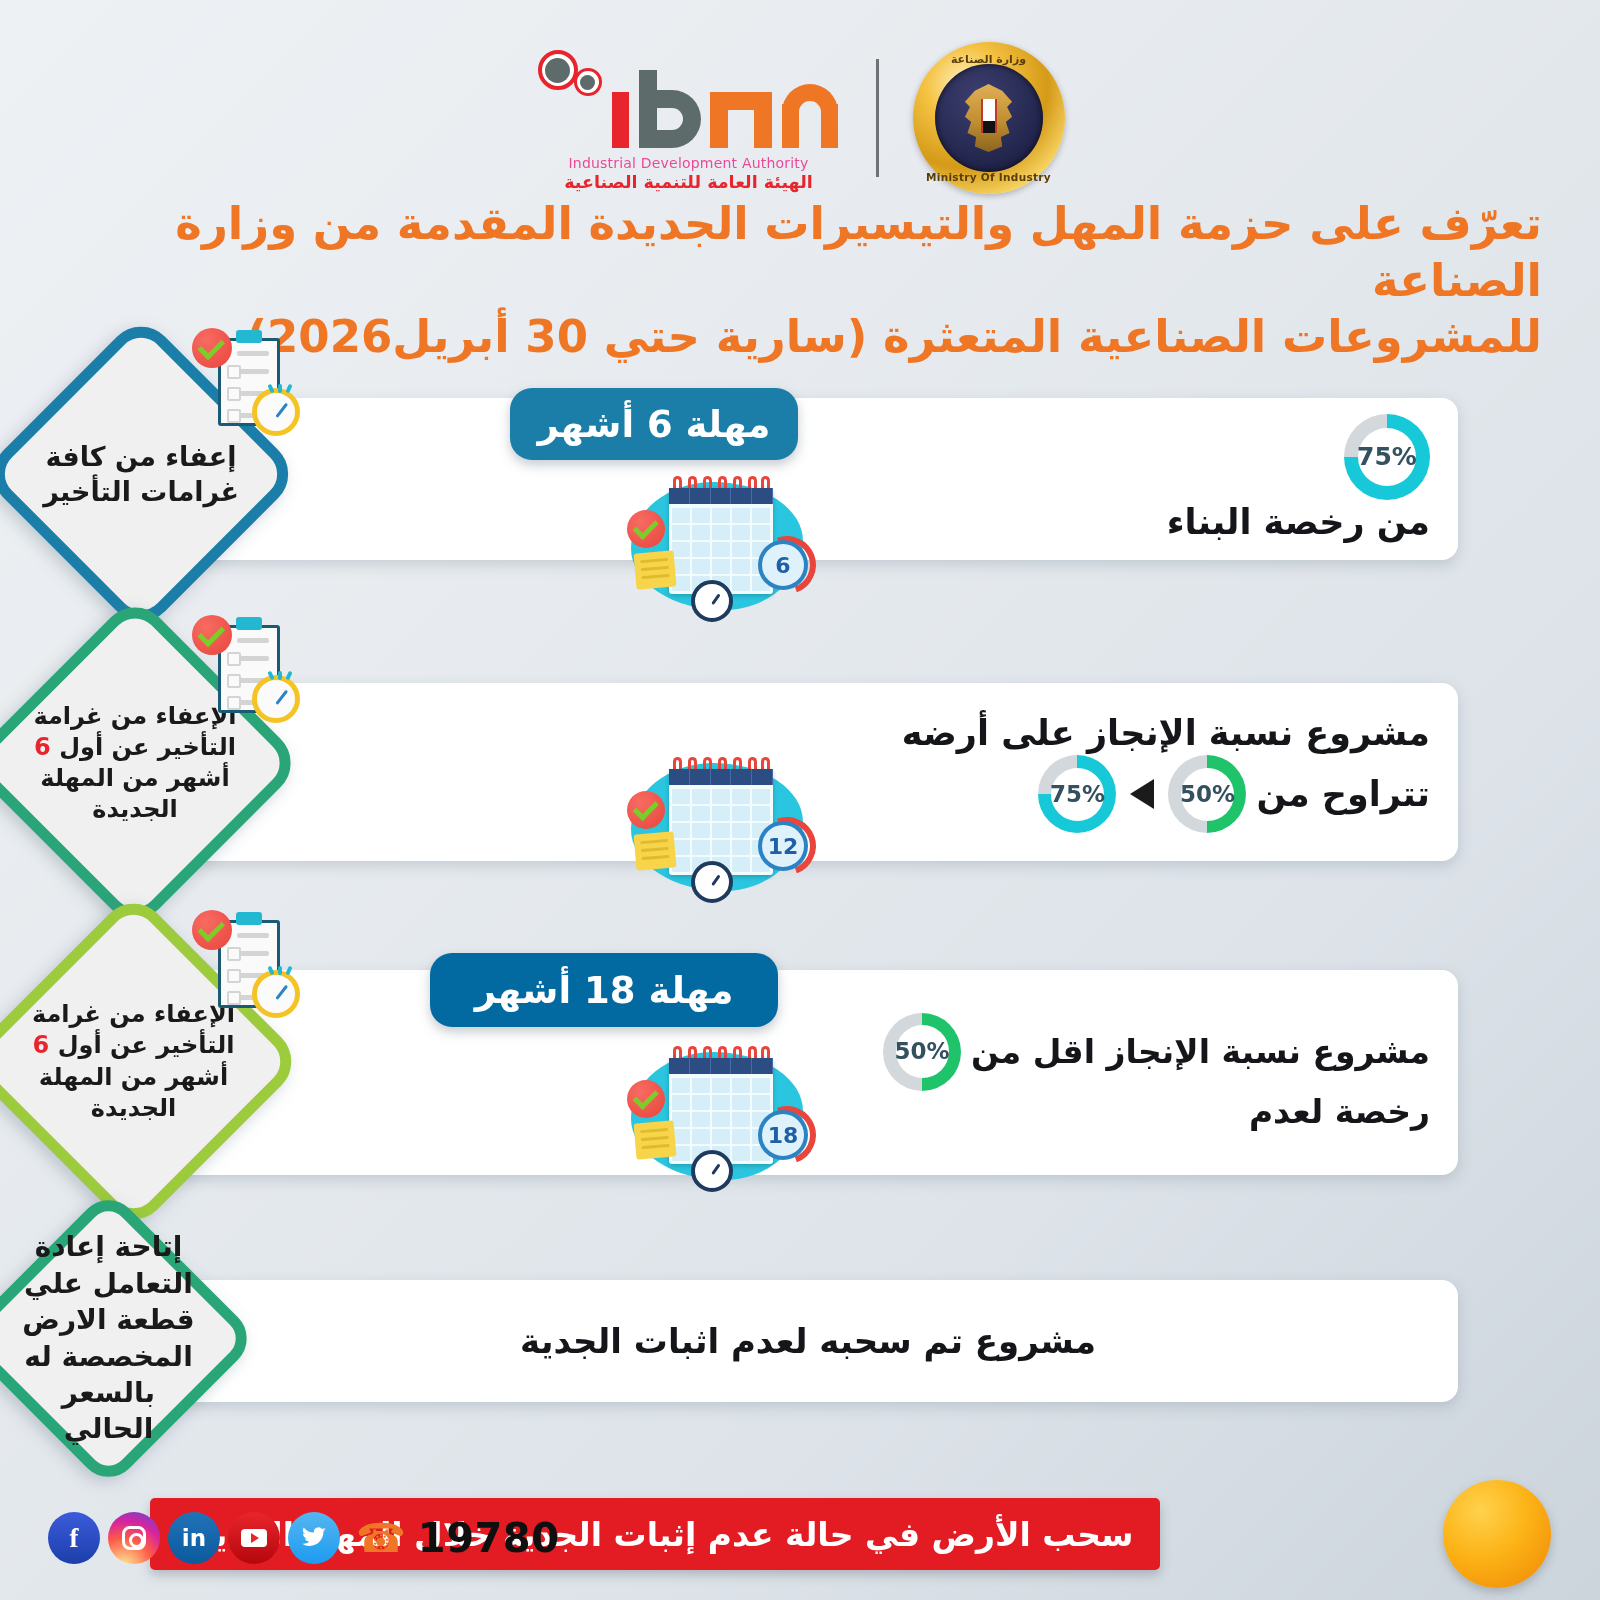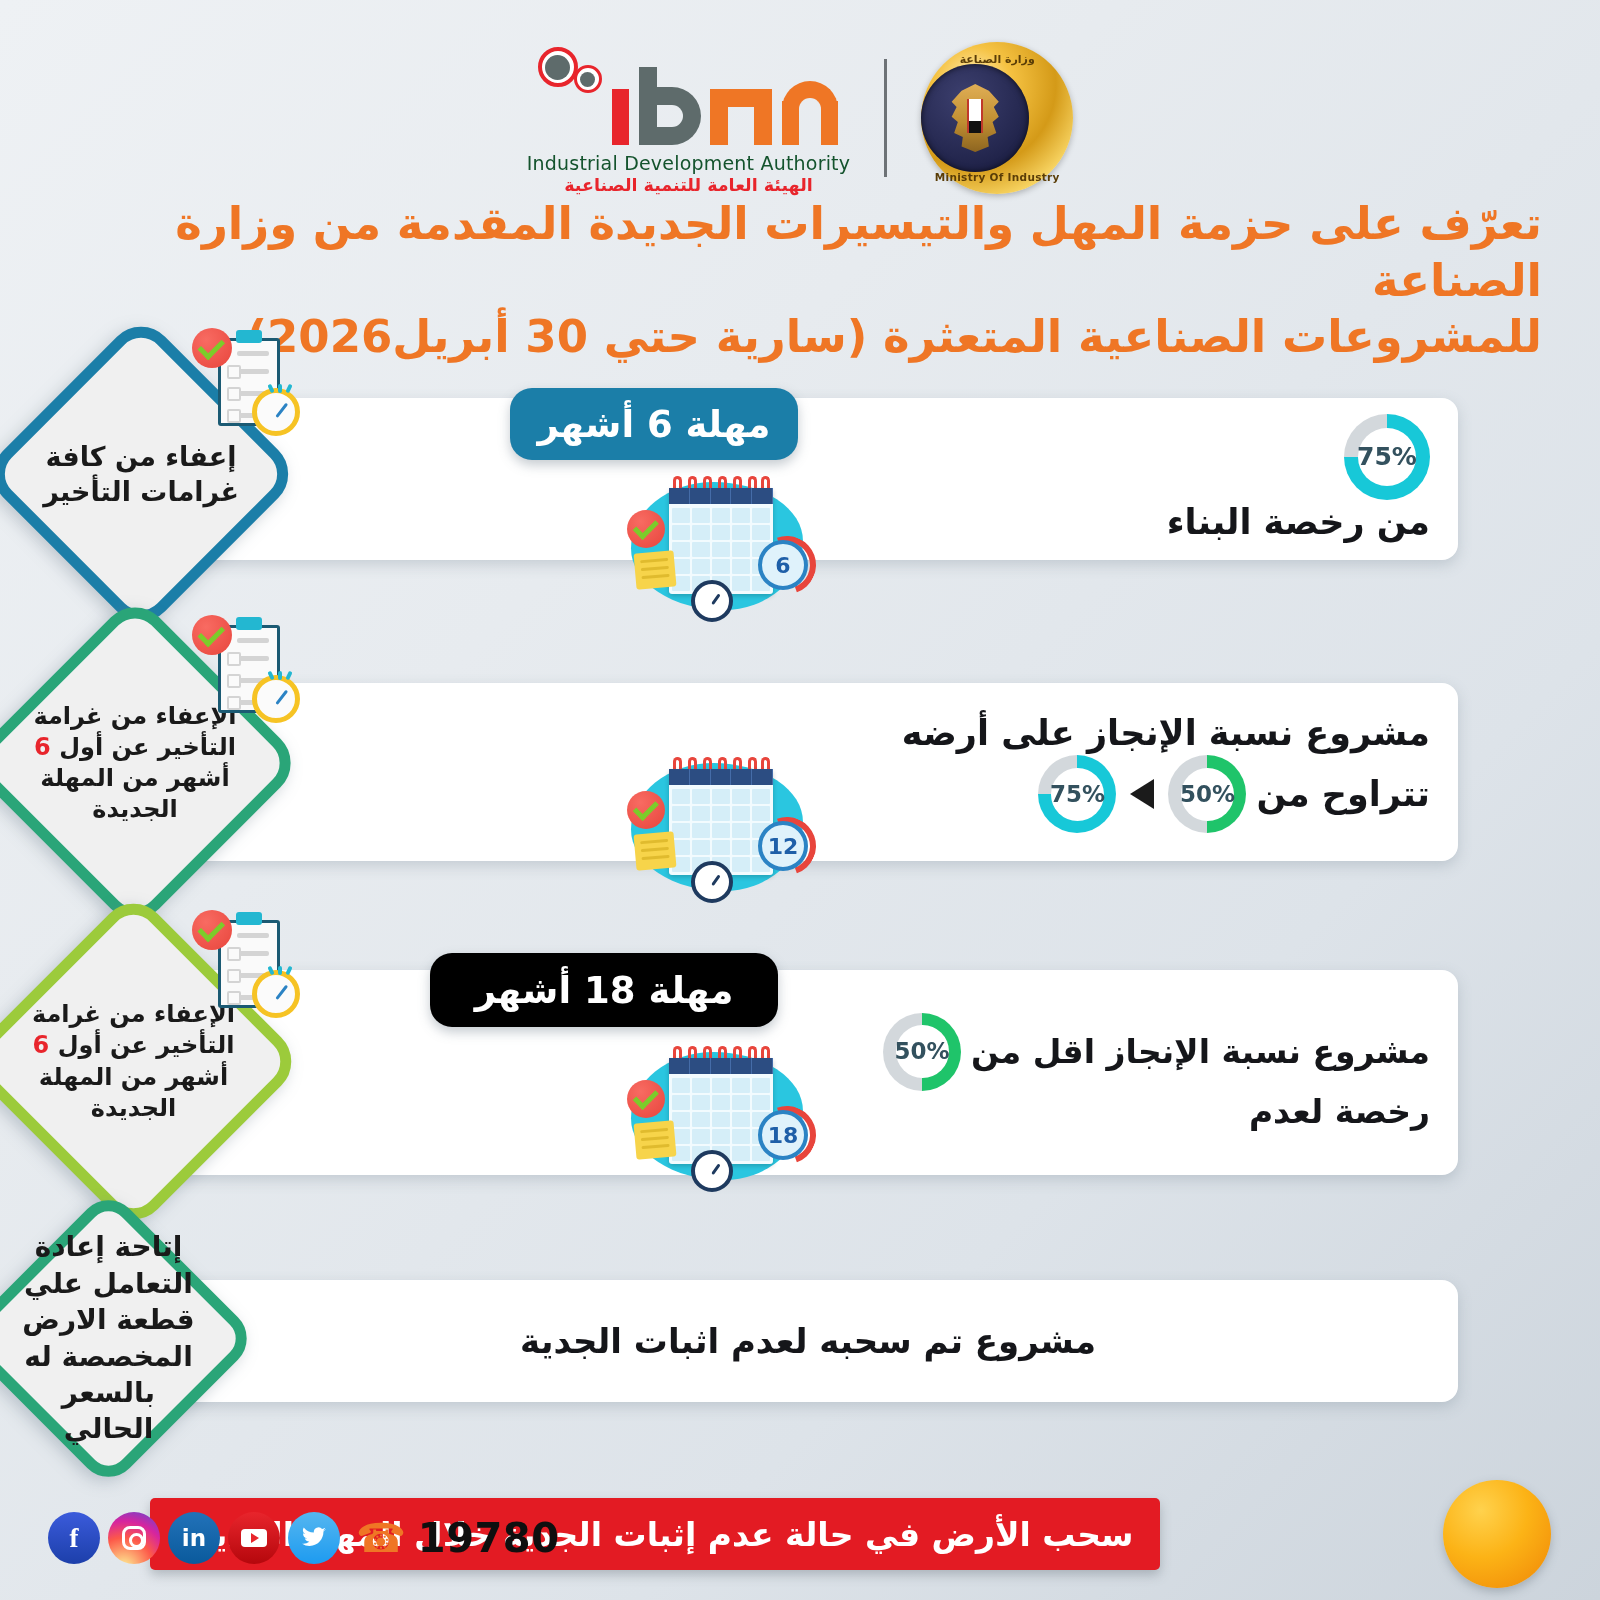--- a/index.html
+++ b/index.html
@@ -39,29 +39,29 @@
   .ltr-D-stem { position: absolute; left: 33px; top: 0px; width: 18px; height: 78px; background: #5e6b6b; }
   .ltr-D-bowl { position: absolute; left: 33px; top: 20px; width: 62px; height: 58px;
       border: 18px solid #5e6b6b; border-left: none; border-radius: 0 30px 30px 0; }
   .ltr-A1 { position: absolute; left: 104px; top: 22px; width: 18px; height: 56px; background: #ef7625; }
   .ltr-A2 { position: absolute; left: 104px; top: 22px; width: 62px; height: 18px; background: #ef7625; }
   .ltr-A3 { position: absolute; left: 148px; top: 22px; width: 18px; height: 56px; background: #ef7625; }
   .ltr-n-stem1 { position: absolute; left: 176px; top: 34px; width: 17px; height: 44px; background: #ef7625; }
   .ltr-n-arch { position: absolute; left: 176px; top: 14px; width: 56px; height: 40px;
       border: 17px solid #ef7625; border-bottom: none; border-radius: 28px 28px 0 0; }
   .ltr-n-stem2 { position: absolute; left: 215px; top: 34px; width: 17px; height: 44px; background: #ef7625; }
-  .ida-cap-en { font-size: 19px; color: #14532d; letter-spacing: 0.2px;
+  .ida-cap-en { font-size: 14px; color: #ec4899; letter-spacing: 0.2px;
       margin-top: 7px; white-space: nowrap; font-weight: 500; }
   .ida-cap-ar { font-size: 17.5px; color: #e8252c; margin-top: 1px;
       white-space: nowrap; direction: rtl; font-weight: 700; }
   .hdr-divider { width: 3px; height: 118px; background: #6d7276; }
   .moi-seal {
     width: 152px; height: 152px; border-radius: 50%;
     background: radial-gradient(circle at 34% 28%, #fff3c4 0%, #f5c242 26%, #d49a18 56%, #f7d361 78%, #b3820f 100%);
-    display: flex; align-items: center; 
+    display: flex; align-items: center; justify-content: center;
     box-shadow: 0 2px 6px rgba(0,0,0,.25);
     position: relative;
   }
   .moi-inner {
     width: 108px; height: 108px; border-radius: 50%;
     background: radial-gradient(circle at 40% 30%, #3c3f6e 0%, #252850 60%, #15173a 100%);
     display: flex; align-items: center; justify-content: center;
     box-shadow: inset 0 0 6px rgba(0,0,0,.7);
   }
   .moi-eagle {
@@ -569,21 +569,21 @@
             <span class="donut-hole">50%</span>
           </span>
         </div>
         <div class="line">
           <span>رخصة لعدم</span>
         </div>
       </div>
     </div>
   </div>
 
-  <div class="badge" style="right:822px; top:38px; width:348px; height:74px; background:#000000;">مهلة 18 أشهر</div>
+  <div class="badge" style="right:822px; top:38px; width:348px; height:74px; background:#0369a1;">مهلة 18 أشهر</div>
 
   <div class="cal-ill" style="right:790px; top:125px;">
     <div class="cal-blob"></div>
     <div class="cal-rings">
         <span style="left:4px"></span>
         <span style="left:19px"></span>
         <span style="left:34px"></span>
         <span style="left:49px"></span>
         <span style="left:64px"></span>
         <span style="left:79px"></span>

